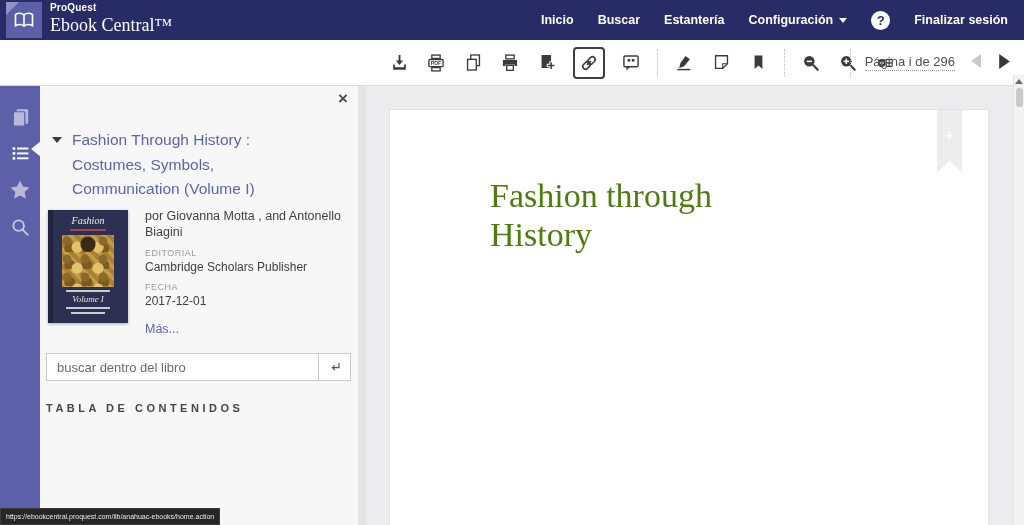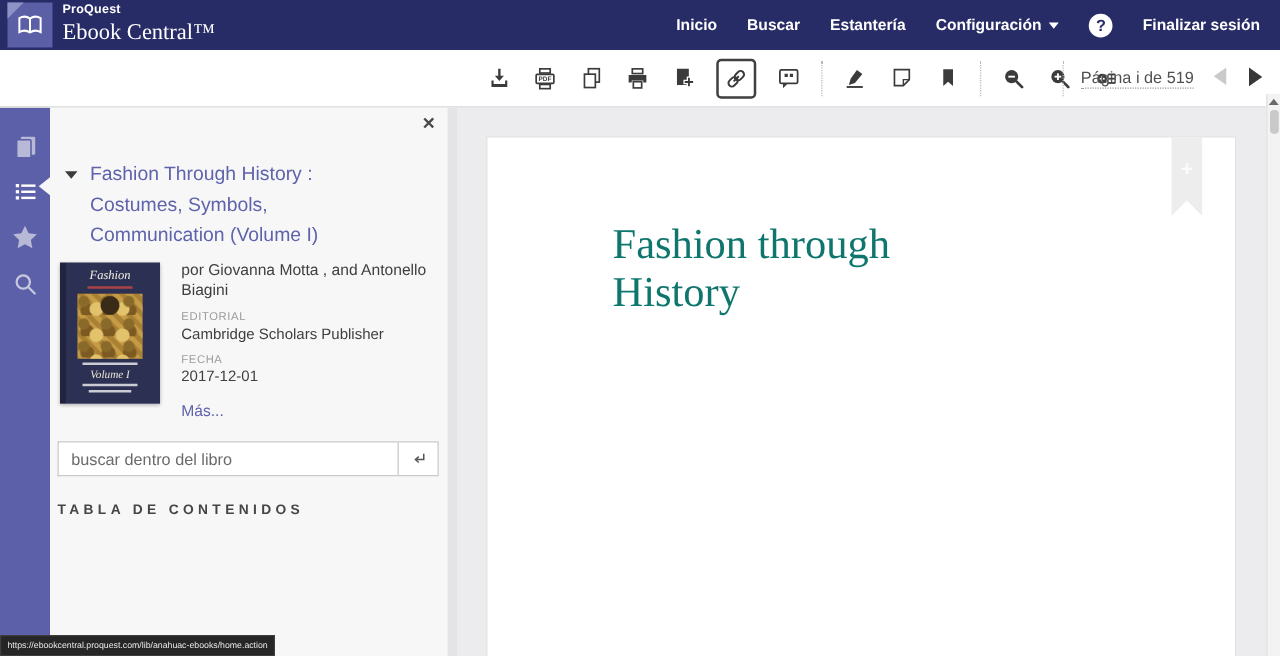--- a/index.html
+++ b/index.html
@@ -65,21 +65,21 @@
   .search-go { width:33px; height:28px; border:1px solid #c9c9c9; background:#fff; display:flex; align-items:center; justify-content:center; }
   .toc-heading { position:absolute; left:6px; top:316px; font-size:11px; font-weight:bold; letter-spacing:3.5px; color:#454545; }
   .toc-list { position:absolute; left:6px; top:336px; width:304px; list-style:none; }
   .toc-list li { padding:7px 0 6px; border-bottom:1px solid #d9d9d9; font-size:13px; color:#7e81b0; cursor:pointer; }
 
   
   .gutter { position:absolute; left:358px; top:86px; width:8px; height:439px; background:#e4e4e7; }
   .viewer { position:absolute; left:366px; top:86px; width:647px; height:439px; background:#ececee; }
   .page { position:absolute; left:24px; top:24px; width:598px; height:415px; background:#fff; box-shadow:0 0 0 1px #e3e3e3; }
   .ribbon { position:absolute; right:26px; top:0; width:25px; height:63px; background:#ededed; clip-path:polygon(0 0,100% 0,100% 100%,50% 80%,0 100%); text-align:center; padding-top:17px; font-size:17px; font-weight:bold; color:#fbfbfb; line-height:1; cursor:pointer; }
-  .page-title { position:absolute; left:100px; top:66px; font-family:"Liberation Serif", serif; font-size:34px; line-height:39px; color:#0f766e; }
+  .page-title { position:absolute; left:100px; top:66px; font-family:"Liberation Serif", serif; font-size:34px; line-height:39px; color:#4d7c0f; }
 
   
   .vscroll { position:absolute; left:1013px; top:75px; width:11px; height:450px; background:#f3f3f3; border-left:1px solid #e1e1e1; z-index:25; }
   .vscroll-arrow { position:absolute; left:1px; top:4px; width:0; height:0; border-left:4px solid transparent; border-right:4px solid transparent; border-bottom:5px solid #6a6a6a; }
   .vscroll-thumb { position:absolute; left:2px; top:13px; width:7px; height:19px; background:#c9c9c9; border-radius:3px; }
 
   
   .status-tip { position:absolute; left:0; bottom:0; height:17px; background:#262626; border:1px solid #3d3d3d; color:#e9e9e9; font-size:7px; line-height:15px; padding:0 5px; white-space:nowrap; z-index:40; }
 </style>
 </head>
@@ -206,21 +206,21 @@
             <rect x="5.5" y="11.2" width="5" height="1.6" fill="#fff"></rect>
             <rect x="7.2" y="9.5" width="1.6" height="5" fill="#fff"></rect>
             <rect x="13.8" y="7" width="7" height="1.7" fill="#3b3b3b"></rect>
             <rect x="13.8" y="11.1" width="7" height="1.7" fill="#3b3b3b"></rect>
             <rect x="13.8" y="15.2" width="7" height="1.7" fill="#3b3b3b"></rect>
           </svg>
       </button>
     </div>
     <div class="pagenav">
       <span class="tsep"></span>
-      <span class="page-label">Página i de 519</span>
+      <span class="page-label">Página i de 296</span>
       <button>
         <svg width="14" height="16" viewBox="0 0 14 16">
             <path d="M12 1L2 8l10 7z" fill="#cacaca"></path>
           </svg>
       </button>
       <button>
         <svg width="15" height="17" viewBox="0 0 14 16">
             <path d="M2 1l10 7L2 15z" fill="#383838"></path>
           </svg>
       </button>

